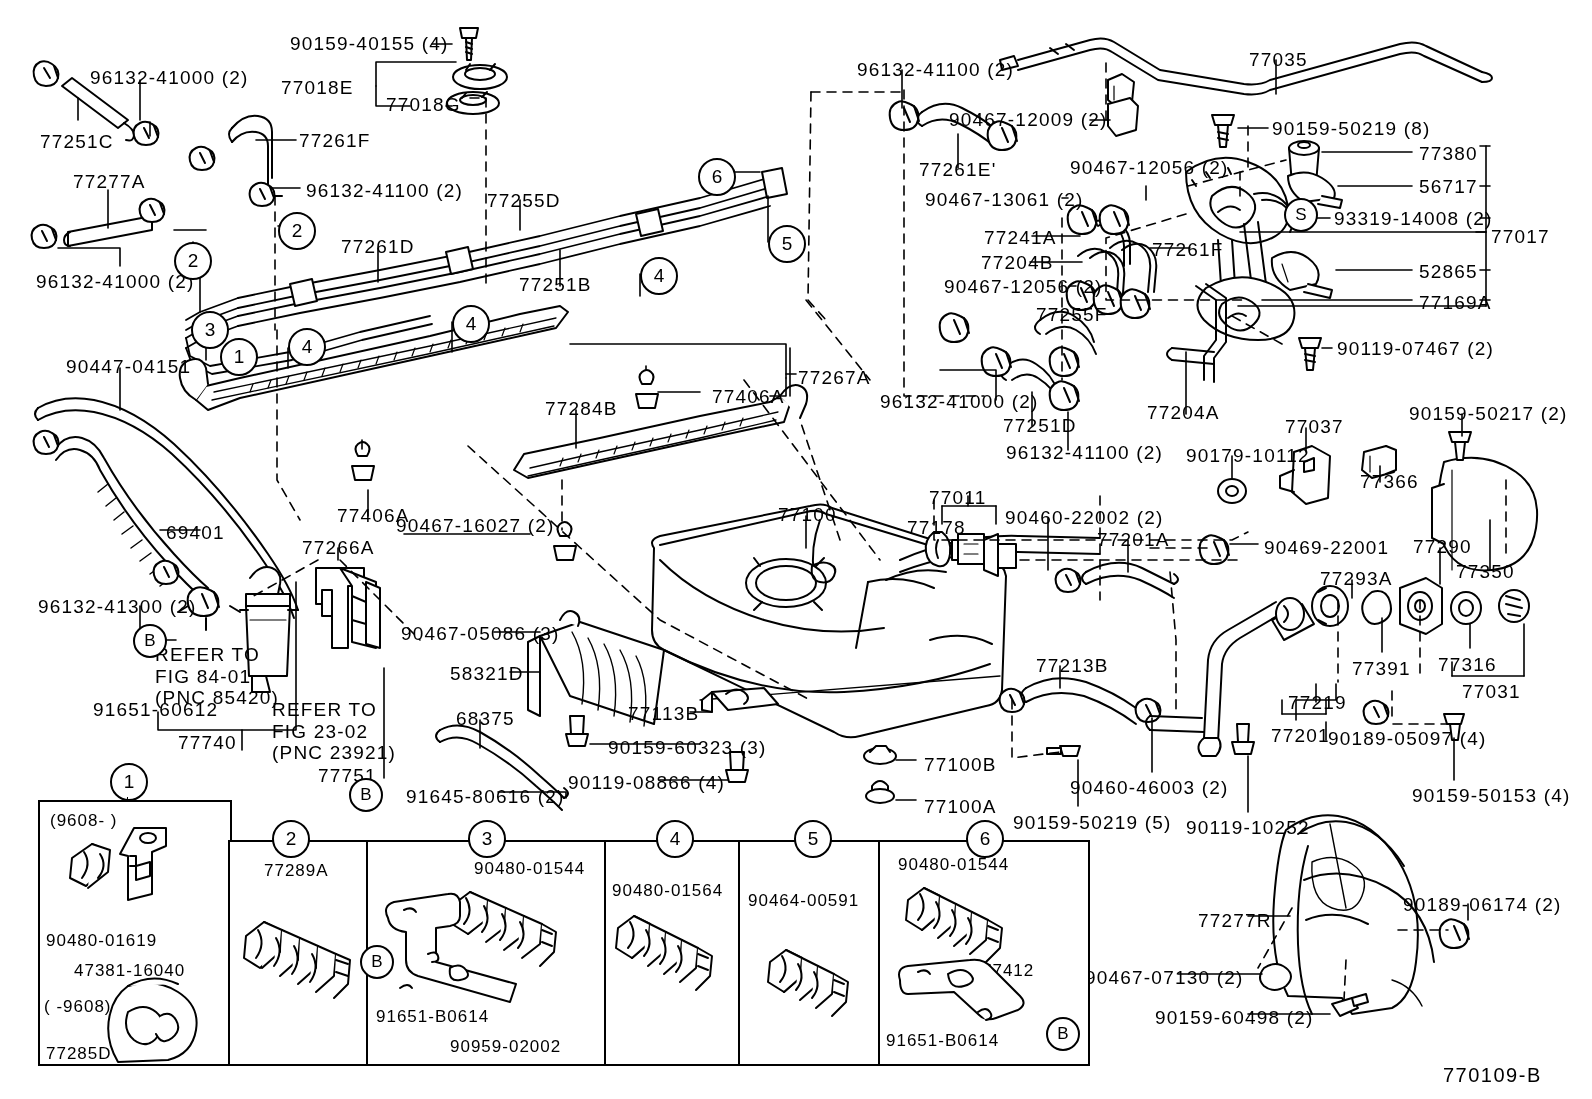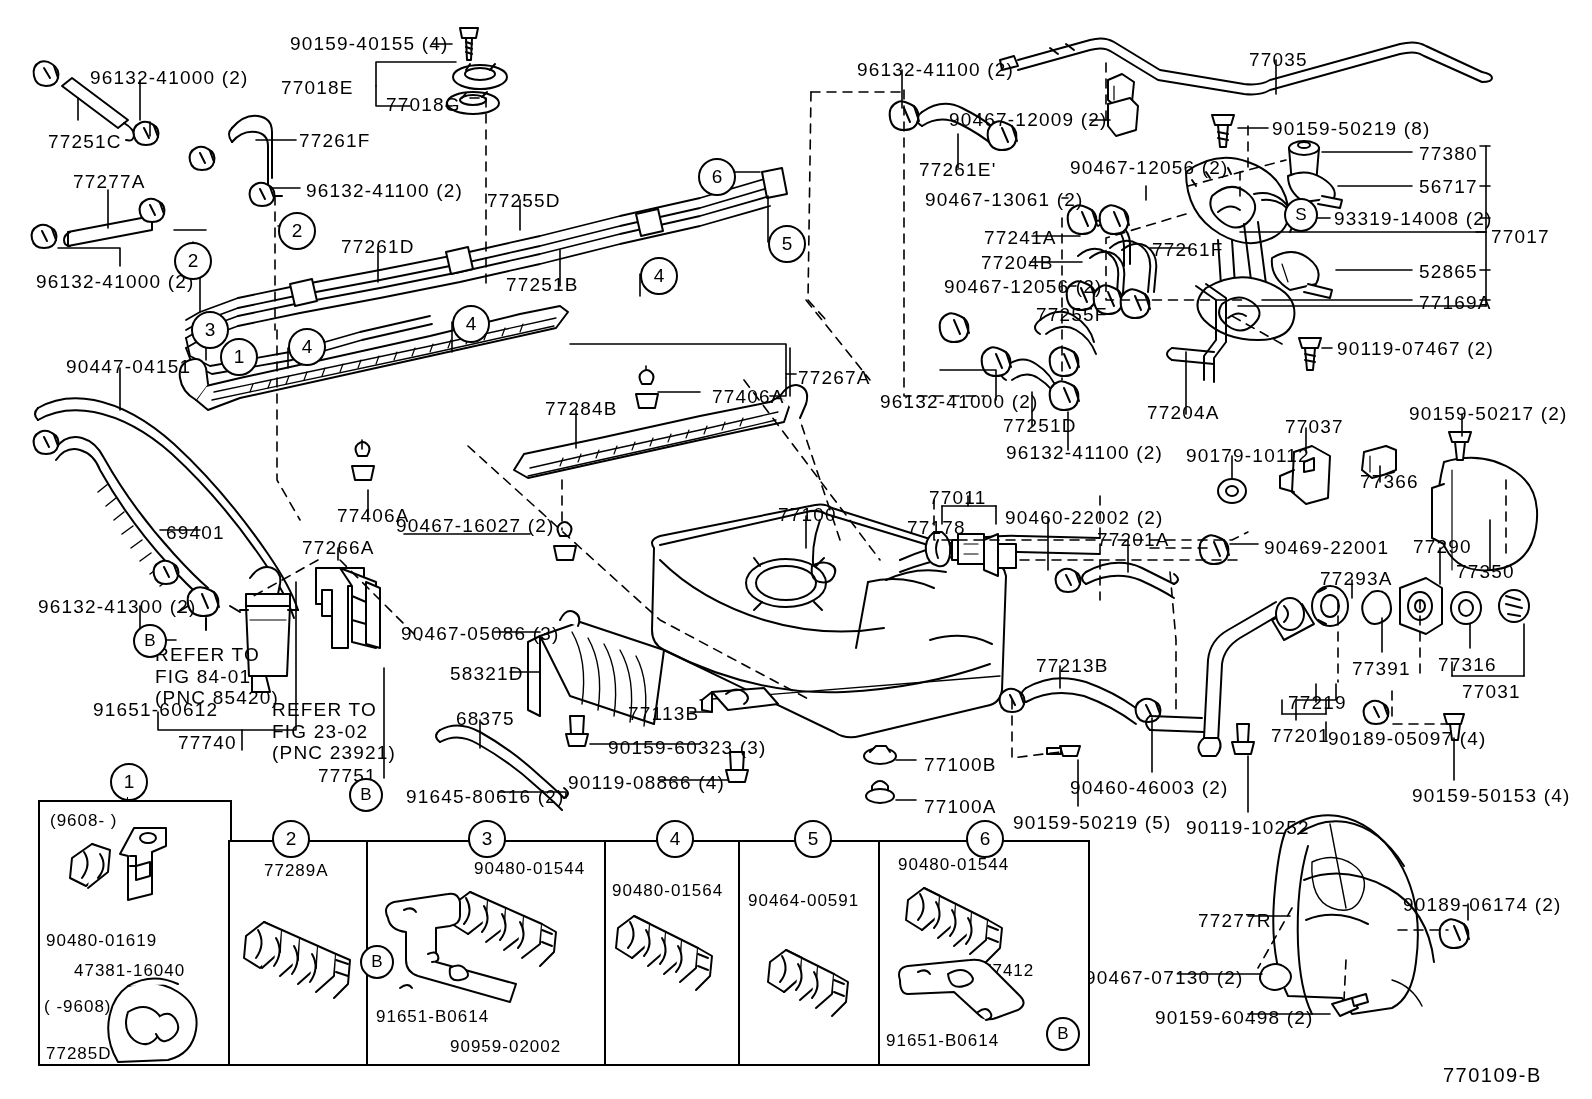--- a/index.html
+++ b/index.html
@@ -713,31 +713,31 @@
       <path d="M452 322 L452 352"></path>
       <path d="M640 274 L640 296"></path>
       <path d="M768 242 L768 196"></path>
       <path d="M716 172 L760 172"></path>
       <path d="M296 226 L278 226"></path>
     </g>
   </svg>
 
   <div>
     <div class="lbl" style="left:90px;top:68px">96132-41000 (2)</div>
-    <div class="lbl" style="left:48px;top:132px">77251C</div>
+    <div class="lbl" style="left:40px;top:132px">77251C</div>
     <div class="lbl" style="left:73px;top:172px">77277A</div>
     <div class="lbl" style="left:36px;top:272px">96132-41000 (2)</div>
     <div class="lbl" style="left:299px;top:131px">77261F</div>
     <div class="lbl" style="left:306px;top:181px">96132-41100 (2)</div>
     <div class="lbl" style="left:290px;top:34px">90159-40155 (4)</div>
     <div class="lbl" style="left:281px;top:78px">77018E</div>
     <div class="lbl" style="left:386px;top:95px">77018G</div>
     <div class="lbl" style="left:487px;top:191px">77255D</div>
     <div class="lbl" style="left:341px;top:237px">77261D</div>
-    <div class="lbl" style="left:506px;top:275px">77251B</div>
+    <div class="lbl" style="left:519px;top:275px">77251B</div>
     <div class="lbl" style="left:66px;top:357px">90447-04151</div>
     <div class="lbl" style="left:166px;top:523px">69401</div>
     <div class="lbl" style="left:38px;top:597px">96132-41300 (2)</div>
     <div class="lbl" style="left:337px;top:506px">77406A</div>
     <div class="lbl" style="left:302px;top:538px">77266A</div>
     <div class="lbl" style="left:798px;top:368px">77267A</div>
     <div class="lbl" style="left:712px;top:387px">77406A</div>
     <div class="lbl" style="left:545px;top:399px">77284B</div>
     <div class="lbl" style="left:396px;top:516px">90467-16027 (2)</div>
     <div class="lbl" style="left:778px;top:505px">77100</div>

